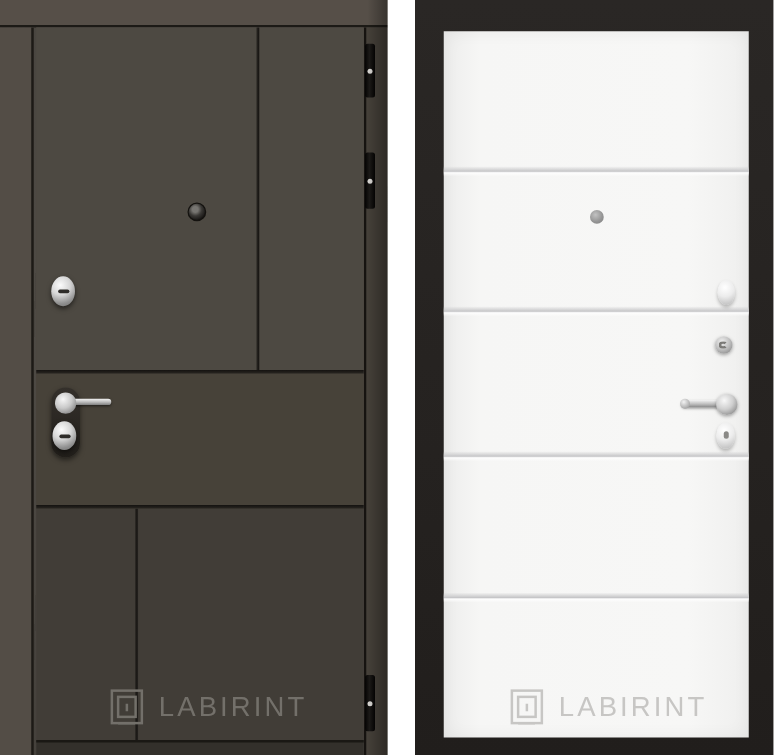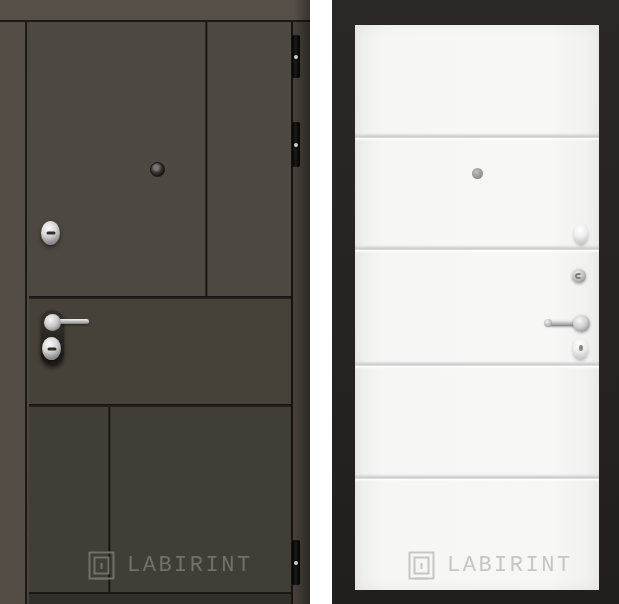--- a/index.html
+++ b/index.html
@@ -43,21 +43,21 @@
     box-shadow:0 2px 4px rgba(0,0,0,0.55);}
   .cyl .slot{position:absolute;left:50%;top:50%;transform:translate(-50%,-50%);width:9px;height:3px;border-radius:2px;background:#2e2c29;}
   
   .backplate{position:absolute;left:41px;top:310px;width:23px;height:56px;border-radius:12px;
     background:linear-gradient(180deg,#34302b,#211e1a);box-shadow:0 2px 4px rgba(0,0,0,0.5);}
   .rose-left{position:absolute;left:44px;top:314px;width:17px;height:17px;border-radius:50%;
     background:radial-gradient(circle at 38% 32%, #f6f6f6, #c9c9c9 45%, #8a8a8a 80%);}
   .lever-left{position:absolute;left:54px;top:319px;width:35px;height:5px;border-radius:3px;
     background:linear-gradient(180deg,#f2f2f2,#b9b9b9 55%,#7f7f7f);box-shadow:0 1px 2px rgba(0,0,0,0.5);}
   
-  .watermark{position:absolute;display:flex;align-items:center;gap:12px;font-family:Liberation Mono, monospace;}
+  .watermark{position:absolute;display:flex;align-items:center;gap:12px;}
   .wm-left{left:88px;top:551px;color:#73706a;}
   .wm-right{left:76px;top:551px;color:#c7c6c4;}
   .wm-text{font-size:22px;letter-spacing:2.5px;line-height:28px;}
   .wm-logo{width:27px;height:29px;display:block;}
   
   .photo-right{
     position:absolute;left:332px;top:0;width:287px;height:604px;
     background:linear-gradient(180deg,#2a2725,#252220 60%,#211e1c);overflow:hidden;
   }
   .leaf-right{position:absolute;left:23px;top:25px;width:244px;height:565px;

